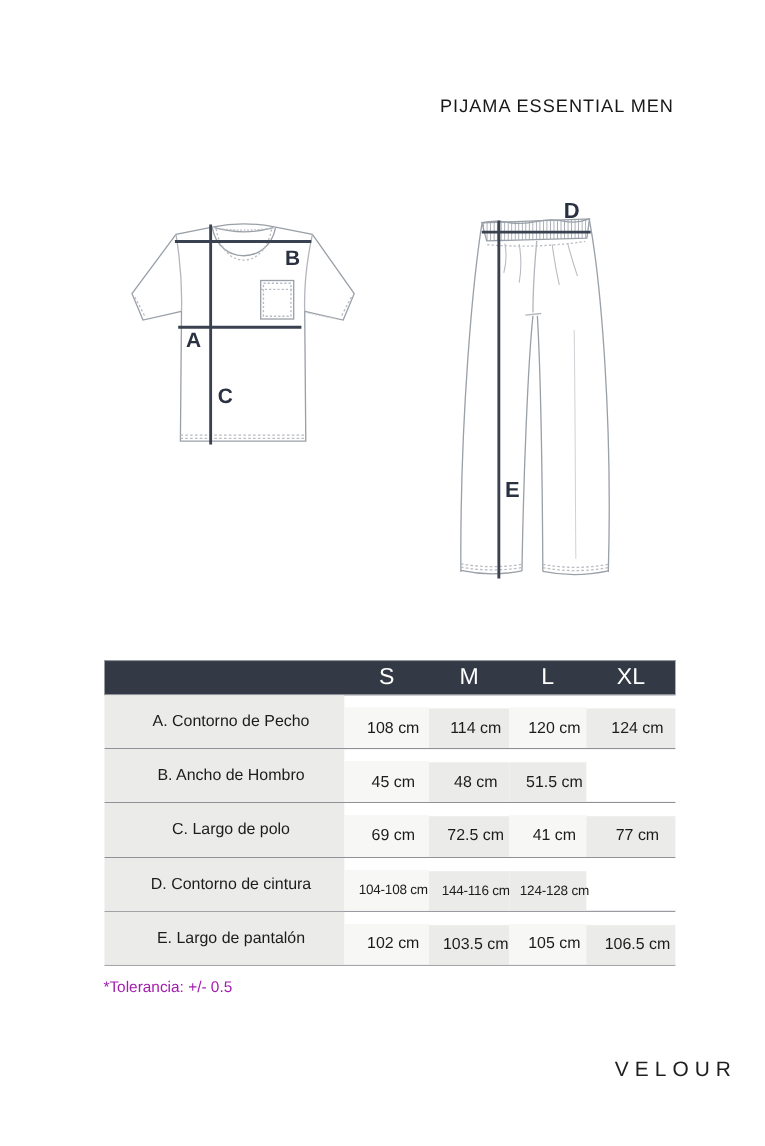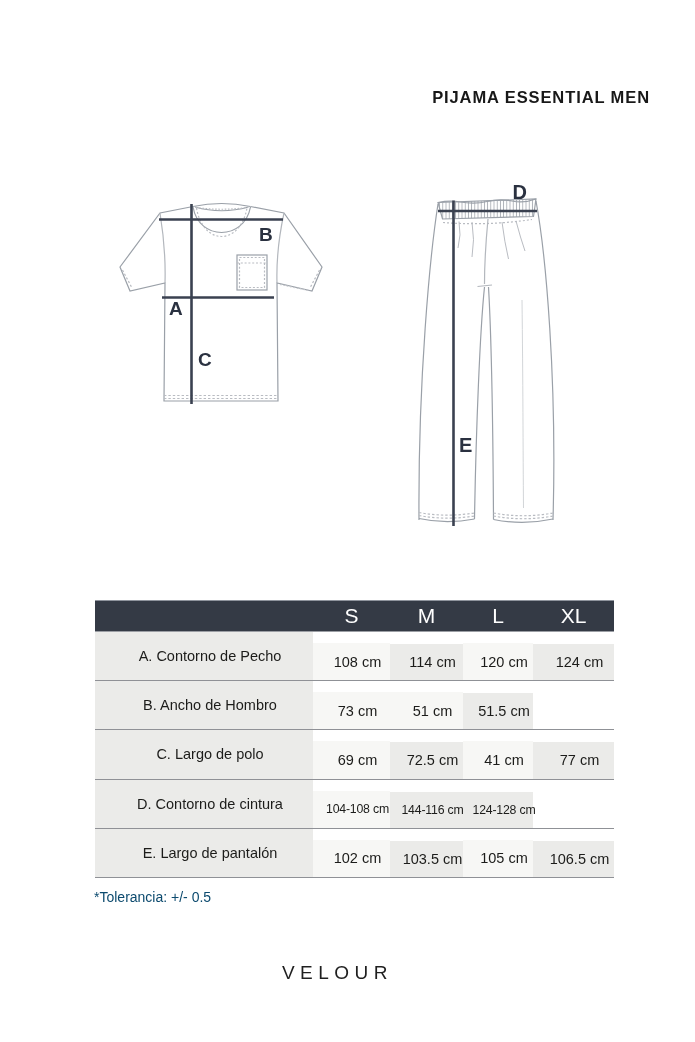--- a/index.html
+++ b/index.html
@@ -1,22 +1,22 @@
 <!DOCTYPE html>
 <html><head>
 <meta charset="utf-8">
 <style>
   html,body{margin:0;padding:0;background:#ffffff;}
   .page{
     position:relative;width:695px;height:1042px;margin:0 auto;background:#ffffff;
     font-family:"Liberation Sans",sans-serif;overflow:hidden;
   }
   .title{
-    position:absolute;left:400px;top:88px;width:250px;text-align:right;
-    font-size:16.5px;letter-spacing:0.9px;color:#181818;font-weight:700;
+    position:absolute;left:400px;top:88px;width:250px;text-align:left;
+    font-size:16.5px;letter-spacing:0.9px;color:#181818;font-weight:400;
   }
   .diagram{position:absolute;}
   .diagram.shirt{left:102px;top:189px;}
   .diagram.pants{left:393px;top:180px;}
 
   .sizetable{position:absolute;left:95px;top:600px;width:519px;font-size:14.5px;color:#1c1c1a;}
   .thead{
     display:grid;grid-template-columns:218px 77px 73px 70px 81px;
     height:30px;background:#343a45;
     border-top:1px solid #8f949d;border-bottom:1px solid #9b9ea4;
@@ -25,23 +25,23 @@
   .trow{
     display:grid;grid-template-columns:218px 77px 73px 70px 81px;
     height:48.2px;border-bottom:1px solid #8f9196;
   }
   .cell{display:flex;align-items:center;justify-content:center;white-space:nowrap;padding-left:12px;}
   .cell.lbl{background:#ebebe9;font-size:14.5px;}
   .cell.s,.cell.l{background:#f7f7f5;margin-top:11px;}
   .cell.m,.cell.xl{background:#ebebe9;margin-top:12px;}
   .trow-d .cell.val{font-size:12.3px;letter-spacing:-0.2px;}
 
-  .footnote{position:absolute;left:94px;top:889px;font-size:14px;color:#0c4a6e;}
+  .footnote{position:absolute;left:94px;top:889px;font-size:14px;color:#a21caf;}
   .brand{
-    position:absolute;left:0;top:962px;width:670px;text-align:center;
+    position:absolute;left:0;top:962px;width:670px;text-align:right;
     font-size:19px;letter-spacing:5.5px;padding-left:5px;box-sizing:border-box;
     color:#1f1f1f;font-weight:400;
   }
 </style>
 </head>
 <body>
 
 <div class="page">
 
   <div class="title">PIJAMA ESSENTIAL MEN</div>
@@ -145,22 +145,22 @@
     <div class="trow">
       <div class="cell lbl">A. Contorno de Pecho</div>
       <div class="cell val s">108 cm</div>
       <div class="cell val m">114 cm</div>
       <div class="cell val l">120 cm</div>
       <div class="cell val xl">124 cm</div>
     </div>
 
     <div class="trow">
       <div class="cell lbl">B. Ancho de Hombro</div>
-      <div class="cell val s">73 cm</div>
-      <div class="cell val l">51 cm</div>
+      <div class="cell val s">45 cm</div>
+      <div class="cell val m">48 cm</div>
       <div class="cell val xl">51.5 cm</div>
     </div>
 
     <div class="trow">
       <div class="cell lbl">C. Largo de polo</div>
       <div class="cell val s">69 cm</div>
       <div class="cell val m">72.5 cm</div>
       <div class="cell val l">41 cm</div>
       <div class="cell val xl">77 cm</div>
     </div>

